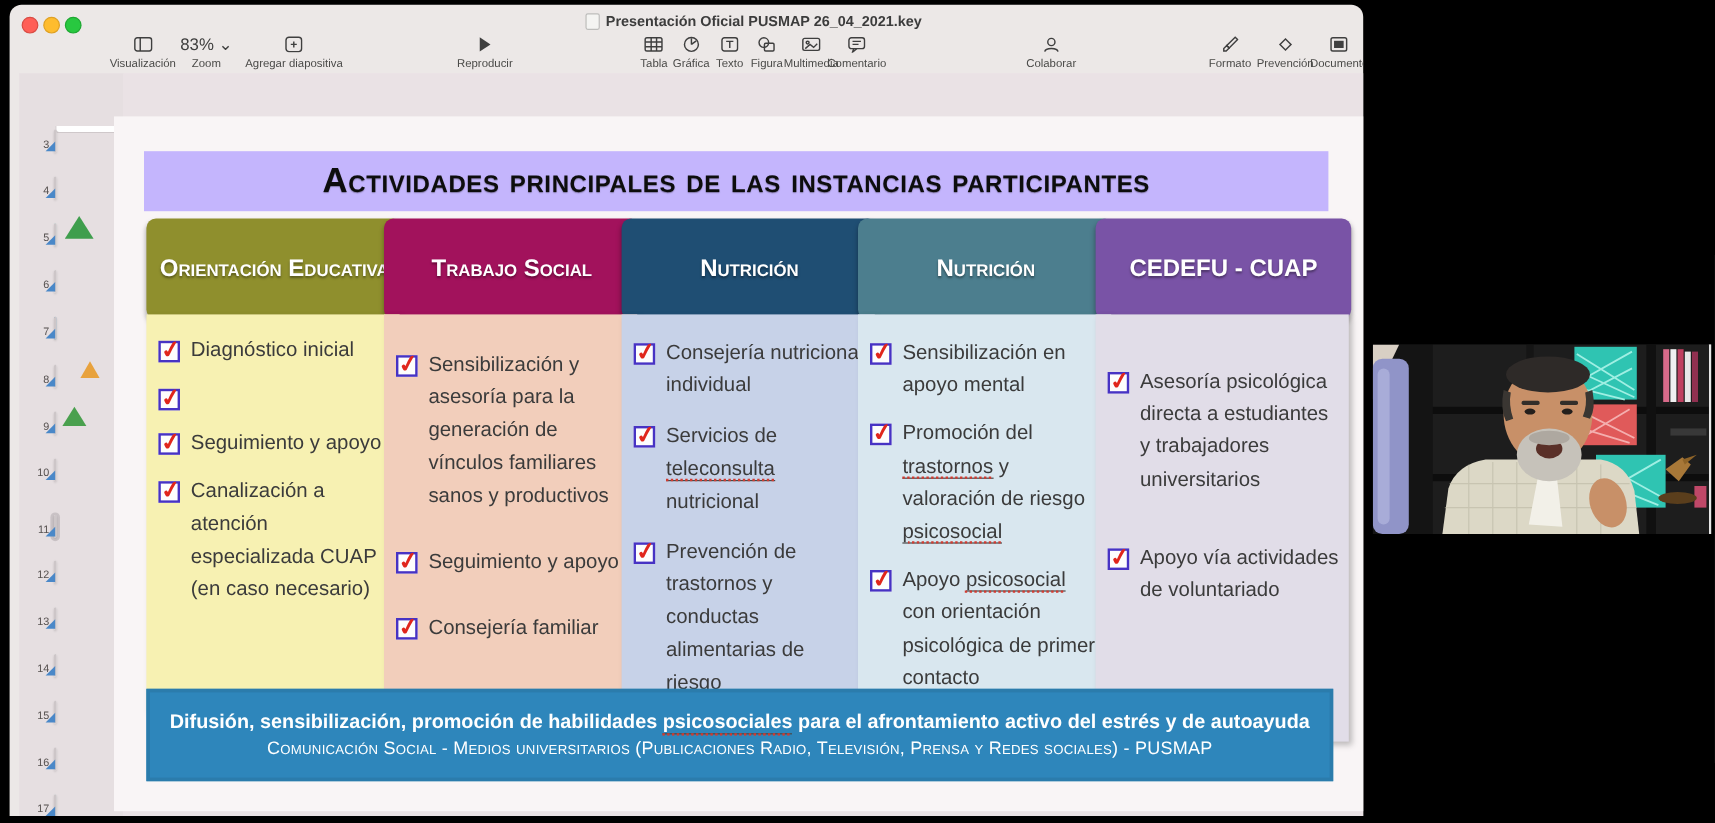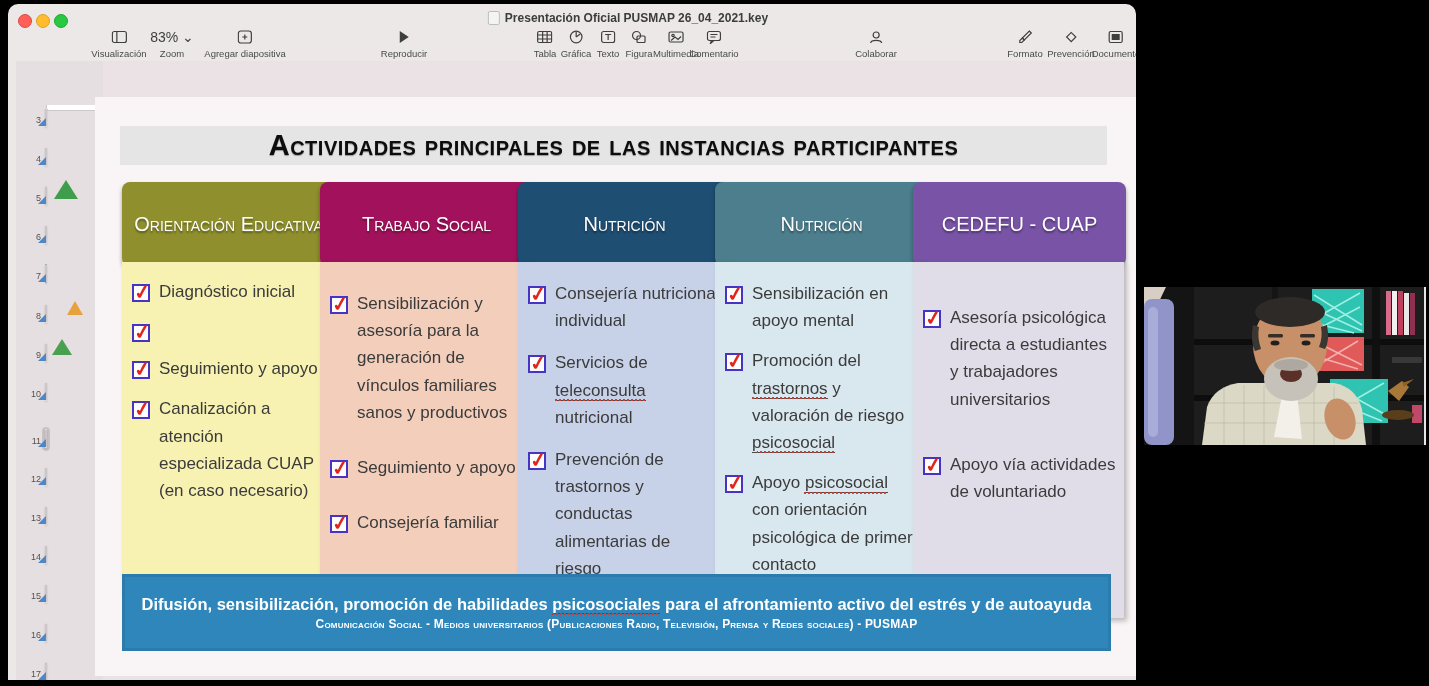--- a/index.html
+++ b/index.html
@@ -45,34 +45,34 @@
   .k-current{background-image:linear-gradient(#b8b8b8,#b8b8b8),linear-gradient(#8F8F2D,#8F8F2D),linear-gradient(#A2125C,#A2125C),linear-gradient(#1F4E73,#1F4E73),linear-gradient(#4C7E8E,#4C7E8E),linear-gradient(#7953A6,#7953A6),linear-gradient(#F7F1B2,#F7F1B2),linear-gradient(#F2CEBB,#F2CEBB),linear-gradient(#C7D2E8,#C7D2E8),linear-gradient(#D9E7EF,#D9E7EF),linear-gradient(#E1DDE8,#E1DDE8),linear-gradient(#2E86BB,#2E86BB);background-size:48px 3px,9px 4px,9px 4px,9px 4px,9px 4px,9px 4px,9px 12px,9px 12px,9px 12px,9px 12px,9px 12px,49px 4px;background-position:5px 2px,4px 7px,14px 7px,24px 7px,34px 7px,44px 7px,4px 12px,14px 12px,24px 12px,34px 12px,44px 12px,4px 26px}
   .k-legend{background-image:linear-gradient(#2EA8A0,#2EA8A0),linear-gradient(#D43C30,#D43C30),linear-gradient(#E8832E,#E8832E),linear-gradient(#E8C830,#E8C830),linear-gradient(#48A048,#48A048),repeating-linear-gradient(180deg,#b5b5b5 0 1px,transparent 1px 5px);background-size:44px 3px,8px 4px,8px 4px,8px 4px,8px 4px,40px 19px;background-position:7px 2px,3px 8px,3px 13px,3px 18px,3px 23px,14px 8px}
   .k-table-green{background-image:linear-gradient(#2E8B50,#2E8B50),repeating-linear-gradient(180deg,#b5b5b5 0 1px,transparent 1px 5px);background-size:50px 3px,50px 18px;background-position:4px 4px,4px 10px}
   .k-table{background-image:linear-gradient(#999,#999),repeating-linear-gradient(180deg,#b5b5b5 0 1px,transparent 1px 5px);background-size:50px 3px,50px 18px;background-position:4px 4px,4px 10px}
   .k-flow2{background-image:linear-gradient(#777,#777),linear-gradient(#2E7D5B,#2E7D5B),linear-gradient(#2E7D5B,#2E7D5B),linear-gradient(#2E7D5B,#2E7D5B),linear-gradient(#2E7D5B,#2E7D5B),linear-gradient(#888,#888);background-size:30px 2px,8px 5px,8px 5px,8px 5px,8px 5px,40px 1px;background-position:14px 3px,5px 11px,18px 11px,31px 11px,44px 11px,9px 23px}
   .k-flow-cyan{background-color:#D6F4EE;background-image:linear-gradient(#C84040,#C84040),linear-gradient(#2E8B50,#2E8B50),linear-gradient(#C84040,#C84040),linear-gradient(#2E8B50,#2E8B50),linear-gradient(#4AA0A0,#4AA0A0),linear-gradient(#4AA0A0,#4AA0A0),linear-gradient(#4AA0A0,#4AA0A0);background-size:8px 5px,8px 5px,8px 5px,8px 5px,8px 5px,8px 5px,8px 5px;background-position:5px 8px,17px 8px,29px 8px,41px 8px,10px 18px,24px 18px,38px 18px}
 
   
   #canvas{left:95px;top:57px;width:1041px;height:623px;background:#EAE2E5}
   #slide{left:95px;top:97px;width:1041px;height:579px;background:#F9F5F6}
-  #slide-title{left:120px;top:126px;width:987px;height:39px;background:#e5e5e5;display:flex;align-items:center;justify-content:center}
+  #slide-title{left:120px;top:126px;width:987px;height:50px;background:#c4b5fd;display:flex;align-items:center;justify-content:center}
   #slide-title span{font-variant:small-caps;font-weight:800;font-size:29px;letter-spacing:.5px;color:#0d0d0d;text-shadow:0 1px 1px rgba(0,0,0,.35);white-space:nowrap}
   .colhdr{position:absolute;top:182px;width:193px;height:76px;border-radius:8px;display:flex;align-items:center;justify-content:center;text-align:center;padding:4px 10px;box-shadow:0 3px 4px rgba(0,0,0,.35)}
-  .colhdr span{font-variant:small-caps;font-weight:400;font-size:20px;color:#fff;line-height:1.3;text-shadow:0 2px 2px rgba(0,0,0,.4)}
+  .colhdr span{font-variant:small-caps;font-weight:700;font-size:20px;color:#fff;line-height:1.3;text-shadow:0 2px 2px rgba(0,0,0,.4)}
   .colbody{position:absolute;top:262px;width:193px;height:304px;padding:10px 8px 10px 10px;box-shadow:3px 3px 5px rgba(0,0,0,.25);display:flex;flex-direction:column}
   .c0{left:122px}.c1{left:320px}.c2{left:518px}.c3{left:715px}.c4{left:913px}
   .item{display:flex;gap:9px;font-size:17px;line-height:1.6;color:#3b3b3b;font-weight:500}
   .cb{flex:none;width:14px;height:14px;border:2.5px solid #4733C4;margin-top:6px;position:relative;background:#fdfdfd}
   .cb .tick{position:absolute;left:0;top:-10px;color:#E0261C;font-size:20px;font-weight:bold;transform:rotate(-8deg)}
   .gap-c0{gap:13px;padding-top:16px}.gap-c1{gap:28px;padding-top:28px}.gap-c2{gap:15px;padding-top:18px}.gap-c3{gap:13px;padding-top:18px}.gap-c4{gap:38px;padding-top:42px}
   .sq{border-bottom:1px solid #4a4a4a;text-decoration:underline dotted #d23b30 1.5px;text-underline-offset:3.5px}
   #banner{left:122px;top:574px;width:983px;height:71px;border:3px solid #2B7CAC;display:flex;flex-direction:column;align-items:center;justify-content:center;gap:3px}
   #banner .l1{color:#fff;font-weight:bold;font-size:16.5px;white-space:nowrap}
-  #banner .l2{color:#fff;font-weight:bold;font-variant:small-caps;font-size:12px;white-space:nowrap;letter-spacing:.2px}
+  #banner .l2{color:#fff;font-weight:normal;font-variant:small-caps;font-size:15px;white-space:nowrap;letter-spacing:.2px}
 
   
   #webcam{left:1144px;top:287px;width:280px;height:158px;background:#141414;border-right:2px solid #e6e6e6}
 </style>
 </head>
 <body>
 
 <div id="win" class="abs">
 
   <div id="titlebar" class="abs">

